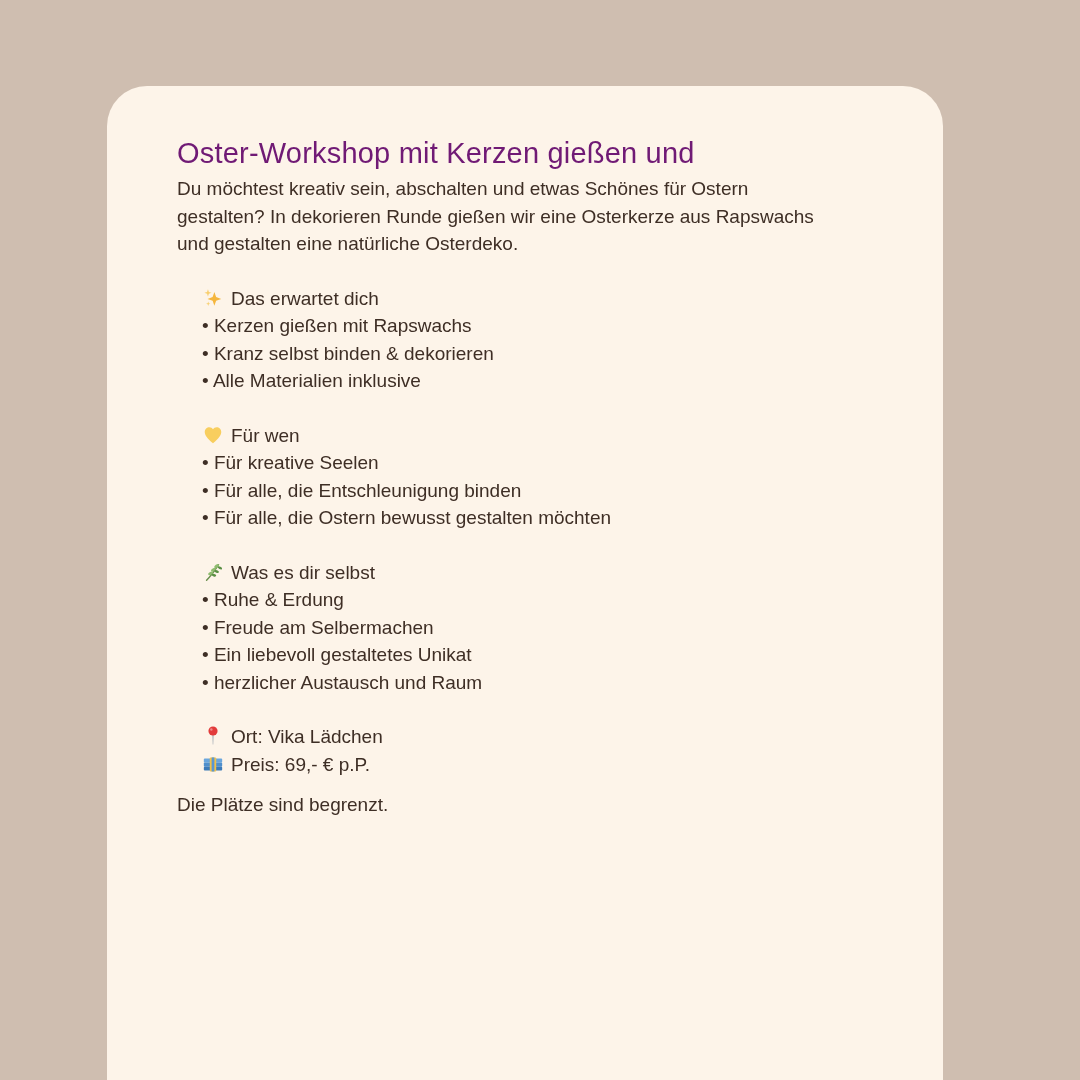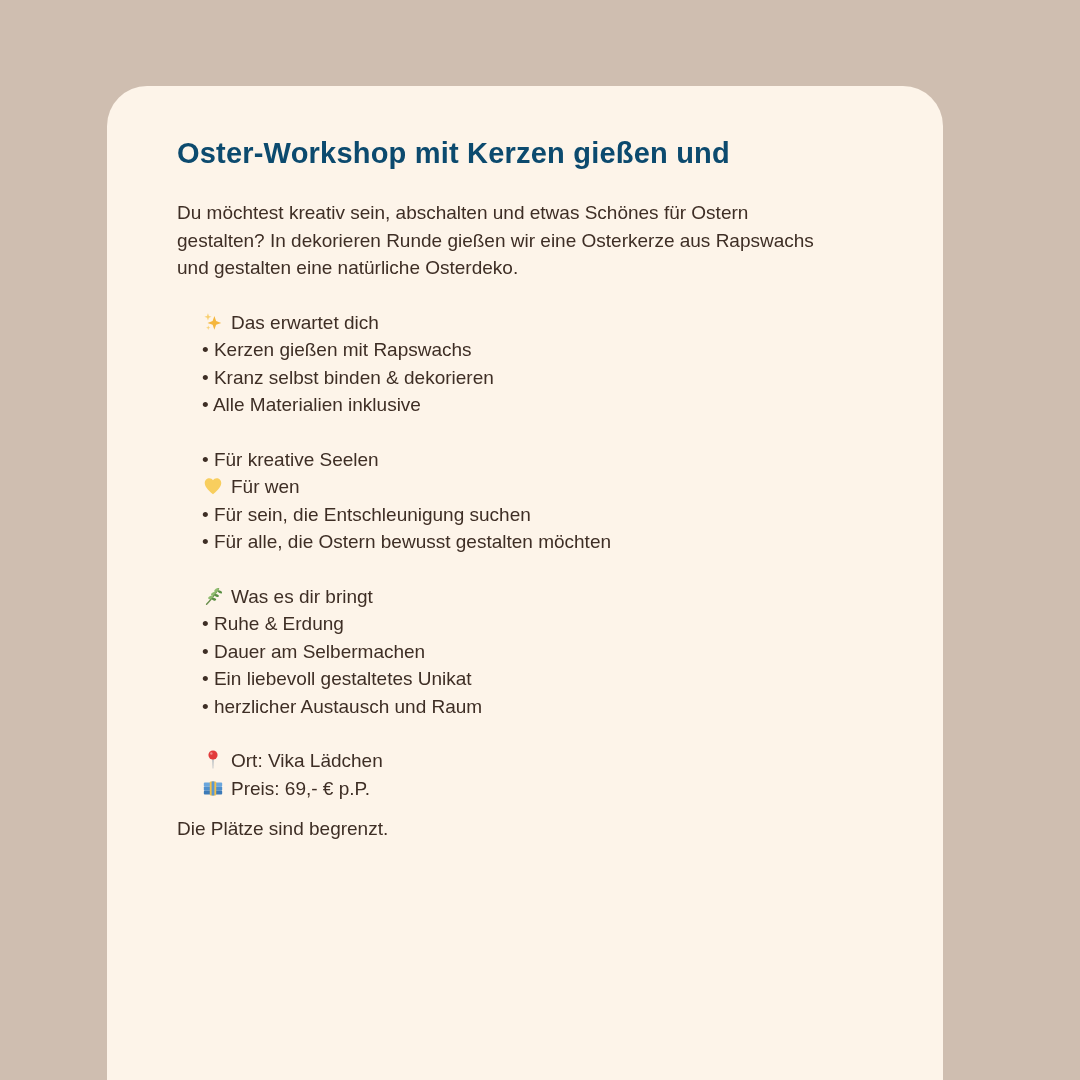--- a/index.html
+++ b/index.html
@@ -13,32 +13,32 @@
     position:absolute;
     left:107px;top:86px;width:836px;height:1060px;
     background:#fdf4e9;
     border-radius:40px;
     box-sizing:border-box;
     padding:46px 56px 0 70px;
   }
   .title{
     margin:0;
     font-size:29px;
-    font-weight:700;
+    font-weight:400;
     line-height:43px;
-    color:#0c4a6e;
+    color:#701a75;
     letter-spacing:0.2px;
   }
   .title .tline{display:block;}
   .body-text{
     font-size:19px;
     line-height:27.5px;
     color:#3e2e25;
   }
-  .intro{margin-top:24px;}
+  .intro{margin-top:0;}
   .block{margin-top:27px;margin-left:25px;}
   .line{white-space:nowrap;}
   .emoji{
     display:inline-block;
     width:22px;height:22px;
     vertical-align:-4px;
     margin-right:7px;
   }
   .emoji svg{width:22px;height:22px;display:block;}
   .closing{margin-top:13px;}
@@ -62,43 +62,43 @@
         <div class="line"><span class="emoji"><svg viewBox="0 0 24 24">
               <path fill="#f5b63d" d="M13.5 5.5 15.4 11l5.6 2-5.6 2-1.9 5.5L11.6 15 6 13l5.6-2z"></path>
               <path fill="#f8cf6f" d="M6.5 2.5 7.5 5.4 10.4 6.4 7.5 7.4 6.5 10.3 5.5 7.4 2.6 6.4 5.5 5.4z"></path>
               <path fill="#f8cf6f" d="M6.8 15.8 7.4 17.6 9.2 18.2 7.4 18.8 6.8 20.6 6.2 18.8 4.4 18.2 6.2 17.6z"></path>
             </svg></span><span>Das erwartet dich</span></div>
         <div class="line">• Kerzen gießen mit Rapswachs</div>
         <div class="line">• Kranz selbst binden &amp; dekorieren</div>
         <div class="line">• Alle Materialien inklusive</div>
       </div>
       <div class="block body-text">
-        <div class="line">• Für kreative Seelen</div>
         <div class="line"><span class="emoji"><svg viewBox="0 0 24 24">
               <path fill="#f8ce5e" d="M12 21C5.2 15.2 3 11.7 3 8.6 3 5.5 5.4 3.5 8 3.5c1.7 0 3.2.9 4 2.3.8-1.4 2.3-2.3 4-2.3 2.6 0 5 2 5 5.1 0 3.1-2.2 6.6-9 12.4z"></path>
             </svg></span><span>Für wen</span></div>
-        <div class="line">• Für sein, die Entschleunigung suchen</div>
+        <div class="line">• Für kreative Seelen</div>
+        <div class="line">• Für alle, die Entschleunigung binden</div>
         <div class="line">• Für alle, die Ostern bewusst gestalten möchten</div>
       </div>
       <div class="block body-text">
         <div class="line"><span class="emoji"><svg viewBox="0 0 24 24">
               <path fill="none" stroke="#6b8f4e" stroke-width="1.6" stroke-linecap="round" d="M5 21C9 17 13 12 18 4"></path>
               <g fill="#8fbc6f">
                 <ellipse cx="16" cy="5.5" rx="3" ry="1.6" transform="rotate(-35 16 5.5)"></ellipse>
                 <ellipse cx="12.5" cy="9.5" rx="3" ry="1.6" transform="rotate(-30 12.5 9.5)"></ellipse>
                 <ellipse cx="9.5" cy="13.5" rx="3" ry="1.6" transform="rotate(-25 9.5 13.5)"></ellipse>
               </g>
               <g fill="#5a8f44">
                 <ellipse cx="19.5" cy="7.5" rx="2.6" ry="1.4" transform="rotate(25 19.5 7.5)"></ellipse>
                 <ellipse cx="16" cy="11.5" rx="2.6" ry="1.4" transform="rotate(20 16 11.5)"></ellipse>
                 <ellipse cx="13" cy="15.5" rx="2.6" ry="1.4" transform="rotate(15 13 15.5)"></ellipse>
               </g>
-            </svg></span><span>Was es dir bringt</span></div>
+            </svg></span><span>Was es dir selbst</span></div>
         <div class="line">• Ruhe &amp; Erdung</div>
-        <div class="line">• Dauer am Selbermachen</div>
+        <div class="line">• Freude am Selbermachen</div>
         <div class="line">• Ein liebevoll gestaltetes Unikat</div>
         <div class="line">• herzlicher Austausch und Raum</div>
       </div>
     </div>
   <div id="details">
       <div class="block body-text">
         <div class="line"><span class="emoji"><svg viewBox="0 0 24 24">
               <path fill="#aab2ba" d="M11.2 10h1.6l-.5 11.2h-.6z"></path>
               <circle cx="12" cy="6.5" r="5" fill="#e23b3b"></circle>
               <circle cx="10.2" cy="4.9" r="1.3" fill="#f08a8a"></circle>

